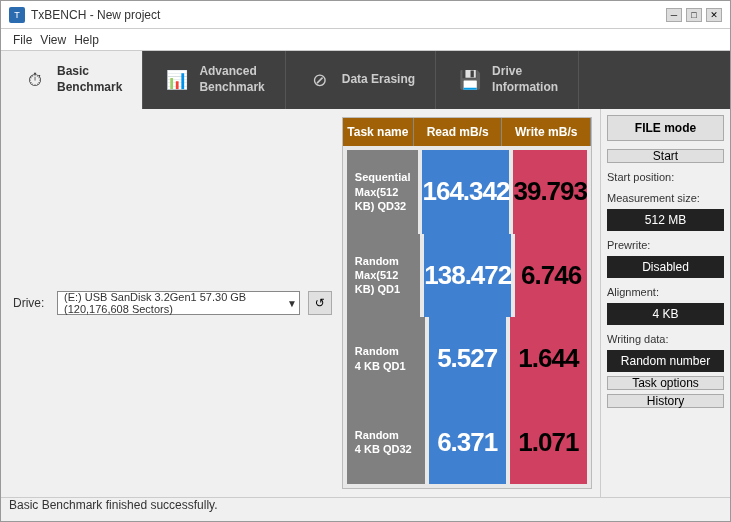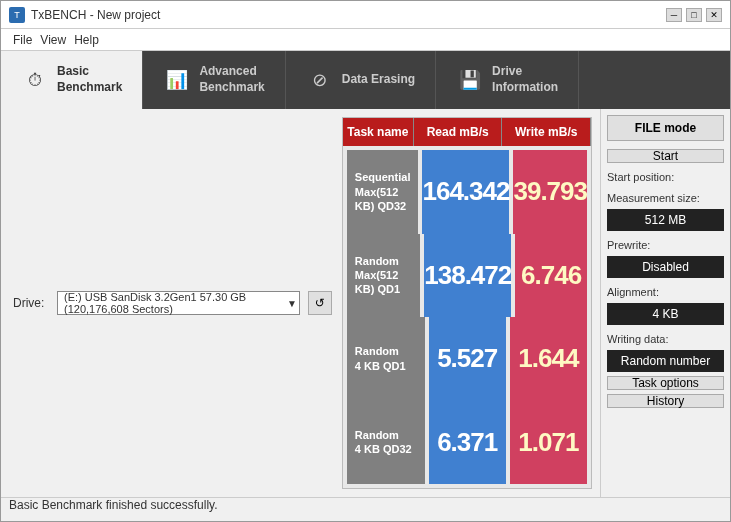--- a/index.html
+++ b/index.html
@@ -165,21 +165,21 @@
 
     
     .bench-table {
       flex: 1;
       border: 1px solid #bbb;
       display: flex;
       flex-direction: column;
     }
     .bench-header {
       display: flex;
-      background: #b91c1c;
+      background: #a16207;
       color: #fff;
       font-weight: bold;
       font-size: 12px;
       height: 28px;
     }
     .bench-header-cell {
       flex: 1;
       display: flex;
       align-items: center;
       justify-content: center;
@@ -218,21 +218,21 @@
       display: flex;
       align-items: center;
       justify-content: center;
       font-size: 26px;
       font-weight: bold;
       letter-spacing: -1px;
     }
     .bench-write {
       flex: 1;
       background: #d04060;
-      color: #fef9c3;
+      color: #000000;
       display: flex;
       align-items: center;
       justify-content: center;
       font-size: 26px;
       font-weight: bold;
       letter-spacing: -1px;
     }
 
     
     .right-panel {

